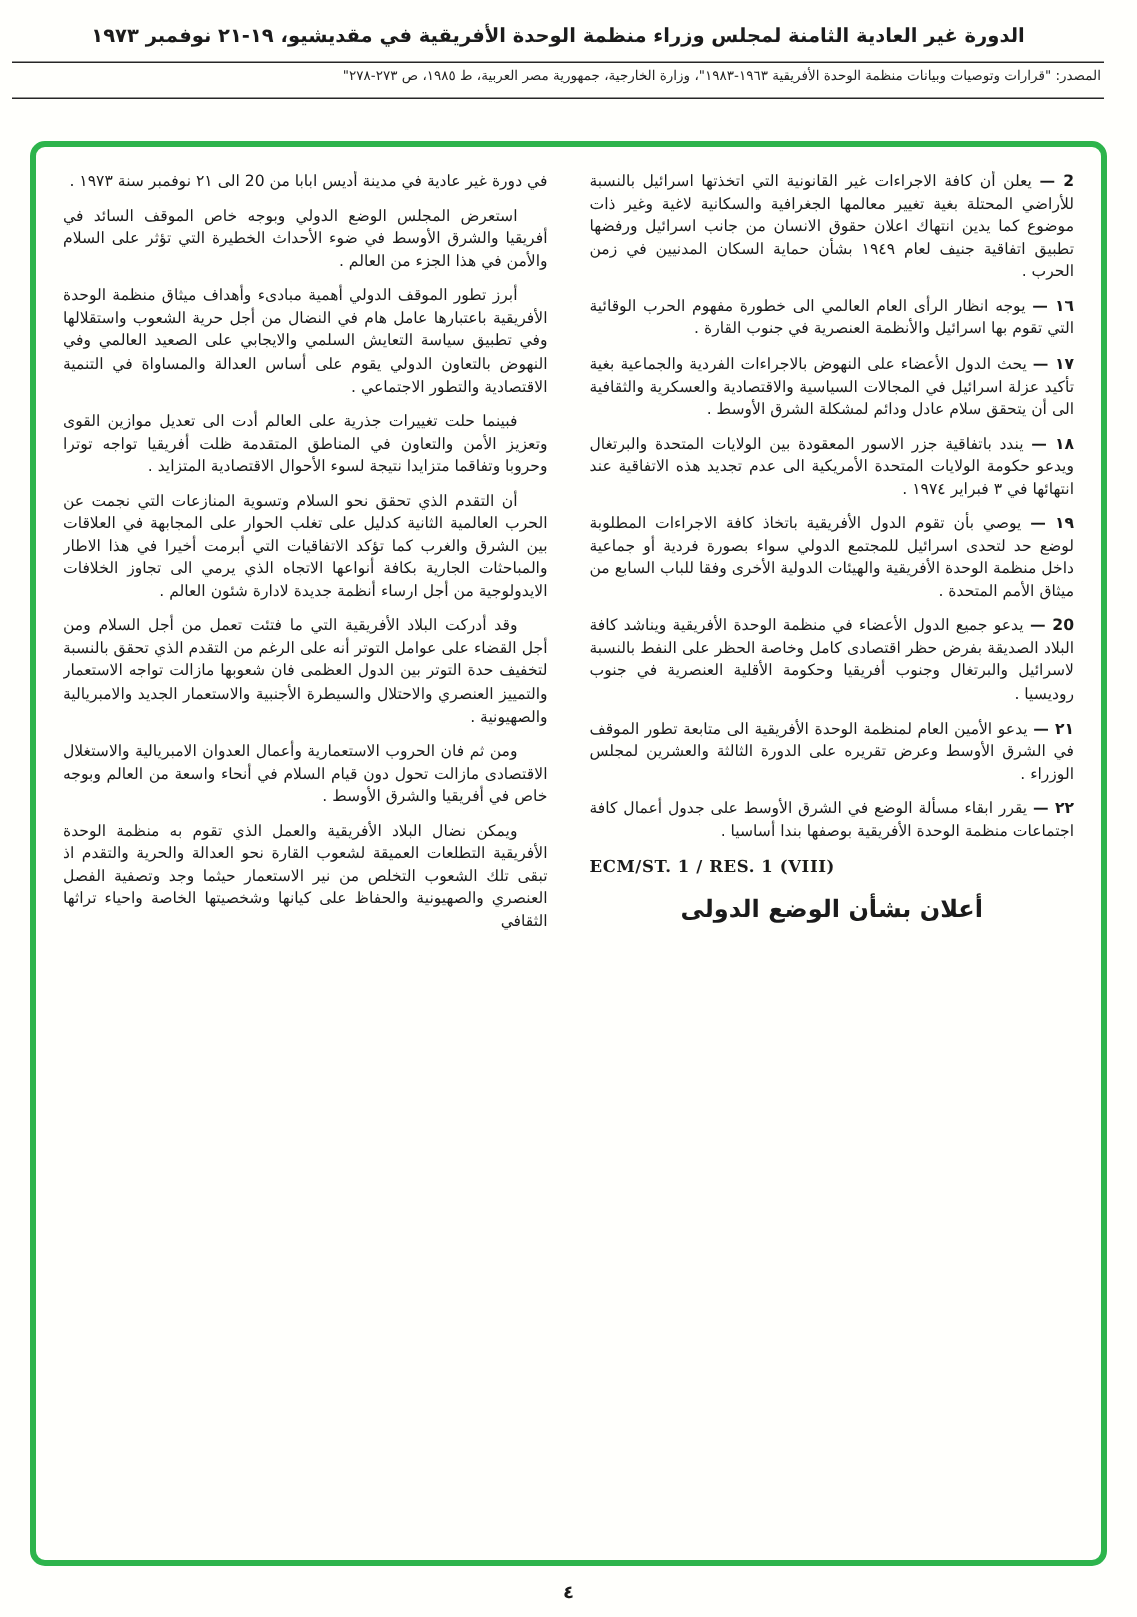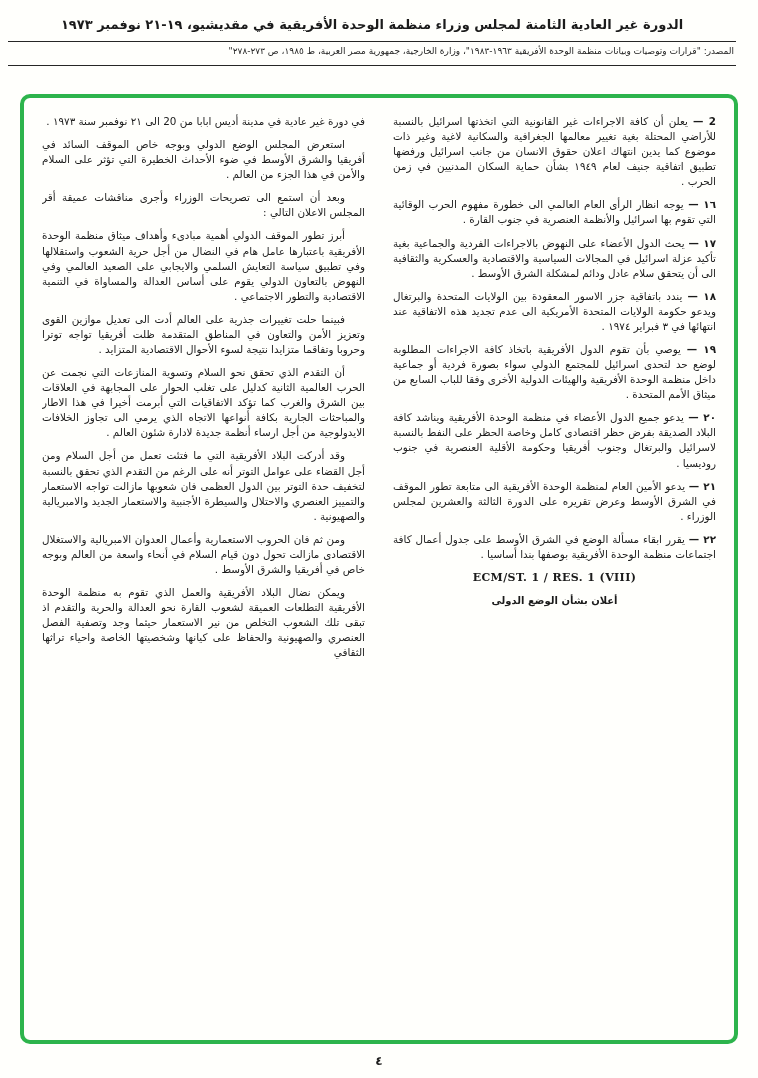--- a/index.html
+++ b/index.html
@@ -53,31 +53,31 @@
     overflow: hidden;
     direction: rtl;
   }
   .col p { margin: 0 0 8px 0; }
   .item { text-indent: 0; }
   .item .num { font-weight: bold; white-space: nowrap; }
   .para { text-indent: 20px; }
   .para.first { text-indent: 0; }
   .ref-line {
     direction: ltr;
-    text-align: center;
+    text-align: left;
     font-weight: bold;
     font-size: 11px;
     letter-spacing: 0.4px;
     margin: 18px 0 14px 0;
     font-family: "DejaVu Serif", "DejaVu Sans", serif;
   }
   .decl-heading {
     text-align: center;
     font-weight: bold;
-    font-size: 10px;
+    font-size: 16px;
     margin: 0 0 14px 0;
   }
   .decl-lead { font-weight: bold; text-indent: 14px; }
   .page-number {
     position: absolute;
     bottom: 10px; left: 0; right: 0;
     text-align: center;
     font-size: 12px;
     font-weight: bold;
   }
@@ -96,31 +96,30 @@
 
   <div class="frame">
     <div class="columns">
 
       <section class="col col-right" dir="rtl">
         <p class="item"><span class="num">2 —</span> <span class="itext">يعلن أن كافة الاجراءات غير القانونية التي اتخذتها اسرائيل بالنسبة للأراضي المحتلة بغية تغيير معالمها الجغرافية والسكانية لاغية وغير ذات موضوع كما يدين انتهاك اعلان حقوق الانسان من جانب اسرائيل ورفضها تطبيق اتفاقية جنيف لعام ١٩٤٩ بشأن حماية السكان المدنيين في زمن الحرب .</span></p>
         <p class="item"><span class="num">١٦ —</span> <span class="itext">يوجه انظار الرأى العام العالمي الى خطورة مفهوم الحرب الوقائية التي تقوم بها اسرائيل والأنظمة العنصرية في جنوب القارة .</span></p>
         <p class="item"><span class="num">١٧ —</span> <span class="itext">يحث الدول الأعضاء على النهوض بالاجراءات الفردية والجماعية بغية تأكيد عزلة اسرائيل في المجالات السياسية والاقتصادية والعسكرية والثقافية الى أن يتحقق سلام عادل ودائم لمشكلة الشرق الأوسط .</span></p>
         <p class="item"><span class="num">١٨ —</span> <span class="itext">يندد باتفاقية جزر الاسور المعقودة بين الولايات المتحدة والبرتغال ويدعو حكومة الولايات المتحدة الأمريكية الى عدم تجديد هذه الاتفاقية عند انتهائها في ٣ فبراير ١٩٧٤ .</span></p>
         <p class="item"><span class="num">١٩ —</span> <span class="itext">يوصي بأن تقوم الدول الأفريقية باتخاذ كافة الاجراءات المطلوبة لوضع حد لتحدى اسرائيل للمجتمع الدولي سواء بصورة فردية أو جماعية داخل منظمة الوحدة الأفريقية والهيئات الدولية الأخرى وفقا للباب السابع من ميثاق الأمم المتحدة .</span></p>
-        <p class="item"><span class="num">٢٠ —</span> <span class="itext">يدعو جميع الدول الأعضاء في منظمة الوحدة الأفريقية ويناشد كافة البلاد الصديقة بفرض حظر اقتصادى كامل وخاصة الحظر على النفط بالنسبة لاسرائيل والبرتغال وجنوب أفريقيا وحكومة الأقلية العنصرية في جنوب روديسيا .</span></p>
+        <p class="item"><span class="num">20 —</span> <span class="itext">يدعو جميع الدول الأعضاء في منظمة الوحدة الأفريقية ويناشد كافة البلاد الصديقة بفرض حظر اقتصادى كامل وخاصة الحظر على النفط بالنسبة لاسرائيل والبرتغال وجنوب أفريقيا وحكومة الأقلية العنصرية في جنوب روديسيا .</span></p>
         <p class="item"><span class="num">٢١ —</span> <span class="itext">يدعو الأمين العام لمنظمة الوحدة الأفريقية الى متابعة تطور الموقف في الشرق الأوسط وعرض تقريره على الدورة الثالثة والعشرين لمجلس الوزراء .</span></p>
         <p class="item"><span class="num">٢٢ —</span> <span class="itext">يقرر ابقاء مسألة الوضع في الشرق الأوسط على جدول أعمال كافة اجتماعات منظمة الوحدة الأفريقية بوصفها بندا أساسيا .</span></p>
         <p class="ref-line" dir="ltr">ECM/ST. 1 / RES. 1 (VIII)</p>
         <h2 class="decl-heading">أعلان بشأن الوضع الدولى</h2>
       </section>
 
       <section class="col col-left" dir="rtl">
         <p class="para first">في دورة غير عادية في مدينة أديس ابابا من 20 الى ٢١ نوفمبر سنة ١٩٧٣ .</p>
         <p class="para">استعرض المجلس الوضع الدولي وبوجه خاص الموقف السائد في أفريقيا والشرق الأوسط في ضوء الأحداث الخطيرة التي تؤثر على السلام والأمن في هذا الجزء من العالم .</p>
-        <p class="para">وبعد أن استمع الى تصريحات الوزراء وأجرى مناقشات عميقة أقر المجلس الاعلان التالي :</p>
         <p class="para">أبرز تطور الموقف الدولي أهمية مبادىء وأهداف ميثاق منظمة الوحدة الأفريقية باعتبارها عامل هام في النضال من أجل حرية الشعوب واستقلالها وفي تطبيق سياسة التعايش السلمي والايجابي على الصعيد العالمي وفي النهوض بالتعاون الدولي يقوم على أساس العدالة والمساواة في التنمية الاقتصادية والتطور الاجتماعي .</p>
         <p class="para">فبينما حلت تغييرات جذرية على العالم أدت الى تعديل موازين القوى وتعزيز الأمن والتعاون في المناطق المتقدمة ظلت أفريقيا تواجه توترا وحروبا وتفاقما متزايدا نتيجة لسوء الأحوال الاقتصادية المتزايد .</p>
         <p class="para">أن التقدم الذي تحقق نحو السلام وتسوية المنازعات التي نجمت عن الحرب العالمية الثانية كدليل على تغلب الحوار على المجابهة في العلاقات بين الشرق والغرب كما تؤكد الاتفاقيات التي أبرمت أخيرا في هذا الاطار والمباحثات الجارية بكافة أنواعها الاتجاه الذي يرمي الى تجاوز الخلافات الايدولوجية من أجل ارساء أنظمة جديدة لادارة شئون العالم .</p>
         <p class="para">وقد أدركت البلاد الأفريقية التي ما فتئت تعمل من أجل السلام ومن أجل القضاء على عوامل التوتر أنه على الرغم من التقدم الذي تحقق بالنسبة لتخفيف حدة التوتر بين الدول العظمى فان شعوبها مازالت تواجه الاستعمار والتمييز العنصري والاحتلال والسيطرة الأجنبية والاستعمار الجديد والامبريالية والصهيونية .</p>
         <p class="para">ومن ثم فان الحروب الاستعمارية وأعمال العدوان الامبريالية والاستغلال الاقتصادى مازالت تحول دون قيام السلام في أنحاء واسعة من العالم وبوجه خاص في أفريقيا والشرق الأوسط .</p>
         <p class="para">ويمكن نضال البلاد الأفريقية والعمل الذي تقوم به منظمة الوحدة الأفريقية التطلعات العميقة لشعوب القارة نحو العدالة والحرية والتقدم اذ تبقى تلك الشعوب التخلص من نير الاستعمار حيثما وجد وتصفية الفصل العنصري والصهيونية والحفاظ على كيانها وشخصيتها الخاصة واحياء تراثها الثقافي</p>
       </section>
 
     </div>
   </div>

